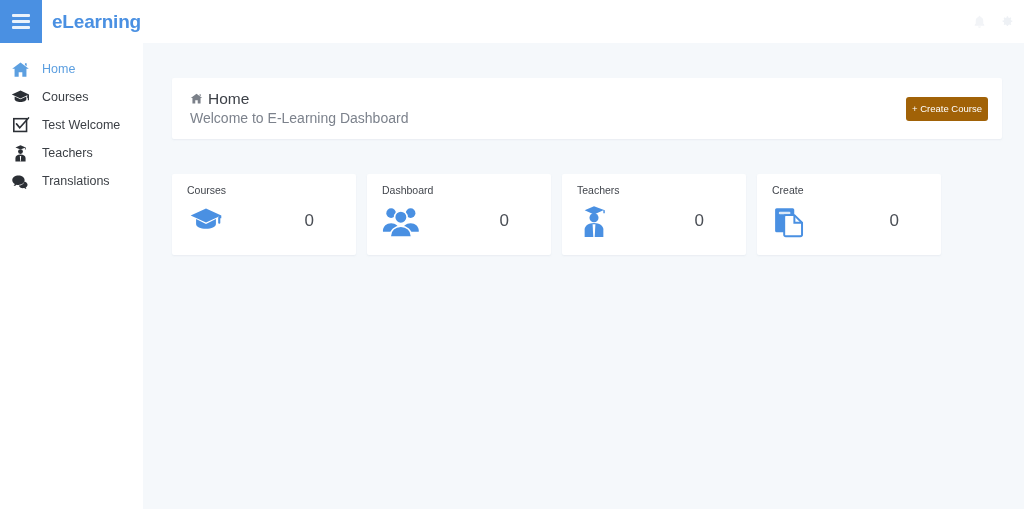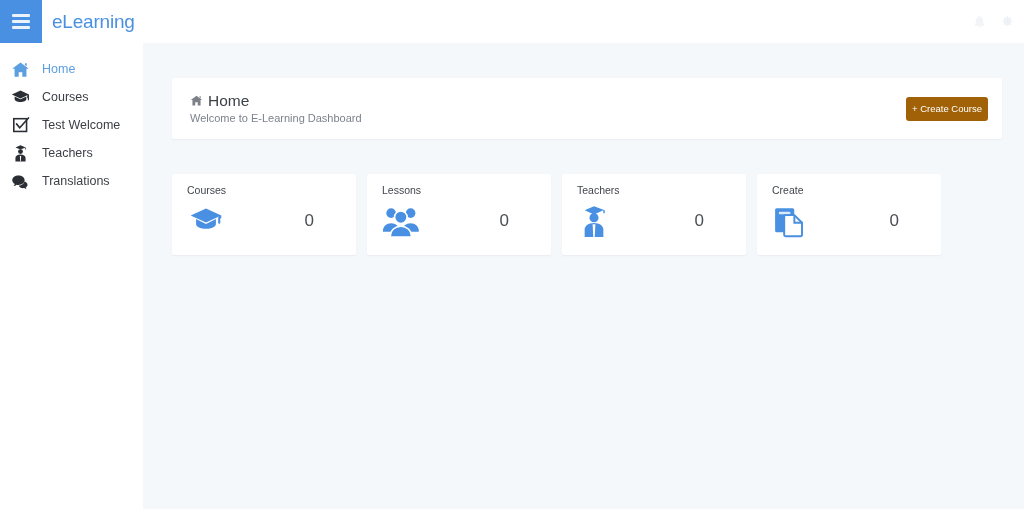--- a/index.html
+++ b/index.html
@@ -16,21 +16,21 @@
     position: absolute; left: 0; top: 0; width: 1024px; height: 43px;
     background: #ffffff; display: flex; align-items: center;
   }
   .hamburger {
     width: 42px; height: 43px; background: #4a90e2;
     display: flex; flex-direction: column; align-items: center; justify-content: center;
     gap: 3px; cursor: pointer; flex: 0 0 42px;
   }
   .hamburger span { display: block; width: 18px; height: 3px; background: #eaf2fb; border-radius: 1px; }
   .brand {
-    margin-left: 10px; font-size: 19px; font-weight: normal;
+    margin-left: 10px; font-size: 19px; font-weight: bold;
     color: #4a90e2; letter-spacing: -0.2px;
   }
   .topbar-right {
     position: absolute; right: 10px; top: 0; height: 43px;
     display: flex; align-items: center; gap: 12px;
   }
   .topbar-right svg { display: block; }
 
   
   .sidebar {
@@ -58,21 +58,21 @@
     box-shadow: 0 1px 2px rgba(150,165,185,0.13);
     display: flex; align-items: center; justify-content: space-between;
     padding: 0 14px 0 18px;
   }
   .panel-left { display: flex; flex-direction: column; justify-content: center; }
   .panel-title {
     display: flex; align-items: center; gap: 5px;
     font-size: 15.5px; color: #3d4148; line-height: 1.05;
   }
   .panel-title-icon { width: 13px; height: 13px; display: inline-flex; align-items: center; }
-  .panel-sub { font-size: 11px; color: #7c828c; margin-top: 3px; }
+  .panel-sub { font-size: 14px; color: #7c828c; margin-top: 3px; }
 
   .create-btn {
     background: #a16207; color: #ffffff; border: none;
     font-size: 9.5px; font-family: Liberation Sans, sans-serif;
     padding: 0 6px; height: 24px; border-radius: 3px; cursor: pointer;
     white-space: nowrap;
   }
 
   
   .cards {
@@ -202,21 +202,21 @@
               <path d="M12 3.2L1.2 8.2 12 13.1l9.2-4.2v1.1h1.6V8.2L12 3.2z"></path>
               <path d="M5 10.6v3.5c0 1.9 3.1 3.4 7 3.4s7-1.5 7-3.4v-3.5L12 14.1 5 10.6z"></path>
               <rect x="20.6" y="9" width="1.5" height="5" rx="0.7"></rect>
             </svg>
           </span>
           <span class="card-value">0</span>
         </div>
       </div>
 
       <div class="card">
-        <div class="card-label">Lessons</div>
+        <div class="card-label">Dashboard</div>
         <div class="card-body">
           <span class="card-icon">
             <svg width="38" height="32" viewBox="0 0 26 22" fill="#4a90e2">
               <circle cx="6.2" cy="5.6" r="3.3"></circle>
               <path d="M0.6 17.6c0-3 2.5-5.1 5.6-5.1s5.6 2.1 5.6 5.1v0.8H0.6v-0.8z"></path>
               <circle cx="19.6" cy="5.6" r="3.3"></circle>
               <path d="M14 17.6c0-3 2.5-5.1 5.6-5.1s5.6 2.1 5.6 5.1v0.8H14v-0.8z"></path>
               <circle cx="12.9" cy="8.4" r="4.3" fill="#4a90e2" stroke="#ffffff" stroke-width="1.1"></circle>
               <path d="M5.6 21.4c0-4 3.3-6.8 7.3-6.8s7.3 2.8 7.3 6.8v0.6H5.6v-0.6z" fill="#4a90e2" stroke="#ffffff" stroke-width="1.1"></path>
             </svg>

